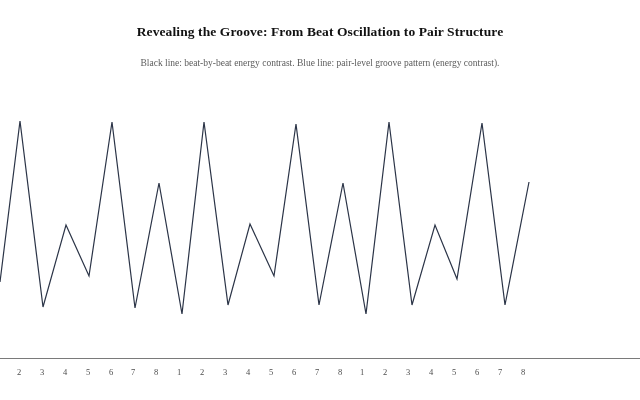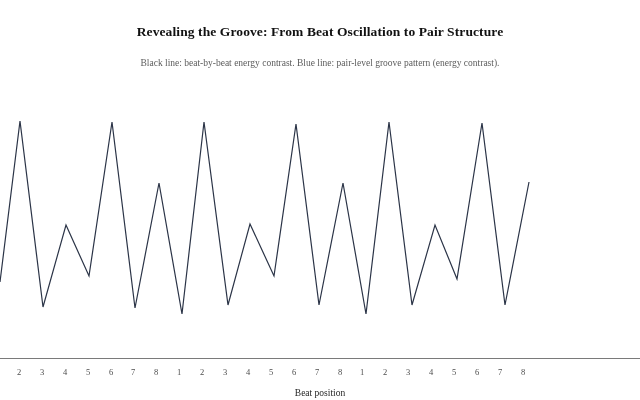--- a/index.html
+++ b/index.html
@@ -146,15 +146,14 @@
       <div class="tick-label" style="left: 362px;">1</div>
       <div class="tick-label" style="left: 385px;">2</div>
       <div class="tick-label" style="left: 408px;">3</div>
       <div class="tick-label" style="left: 431px;">4</div>
       <div class="tick-label" style="left: 454px;">5</div>
       <div class="tick-label" style="left: 477px;">6</div>
       <div class="tick-label" style="left: 500px;">7</div>
       <div class="tick-label" style="left: 523px;">8</div>
     </div>
 
-  <div class="axis-title">Beat position</div>
 
 </div>
 
 </body></html>

